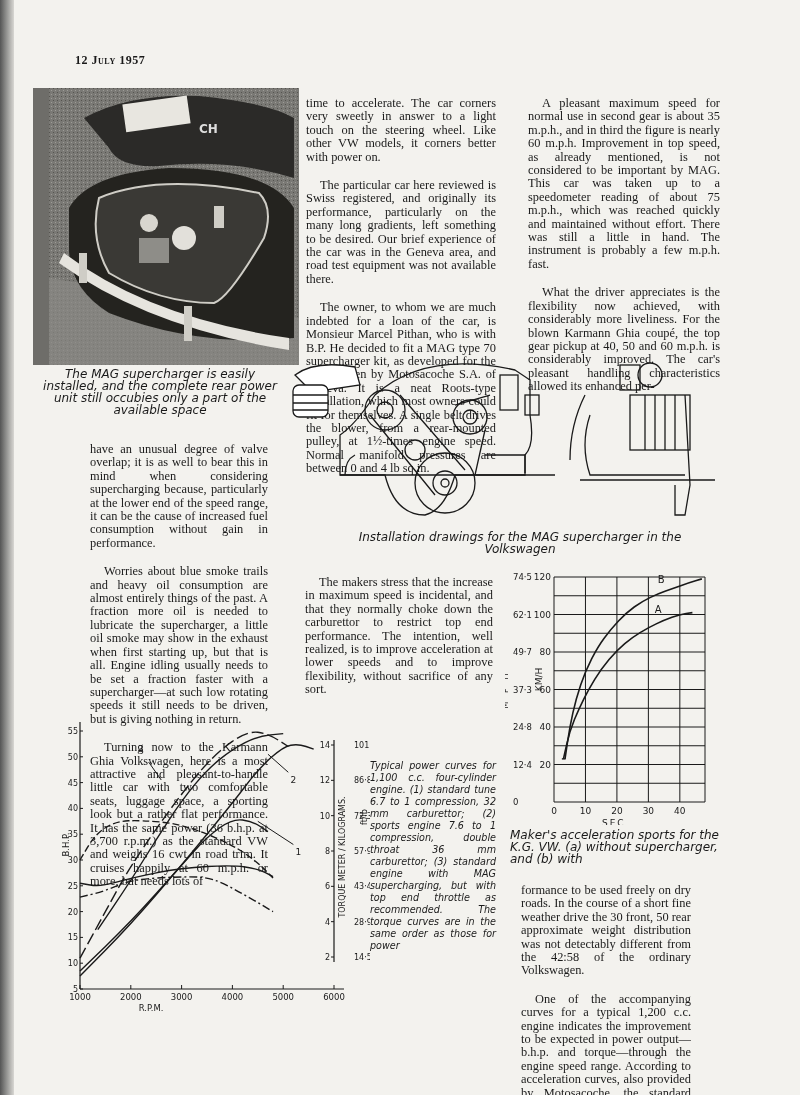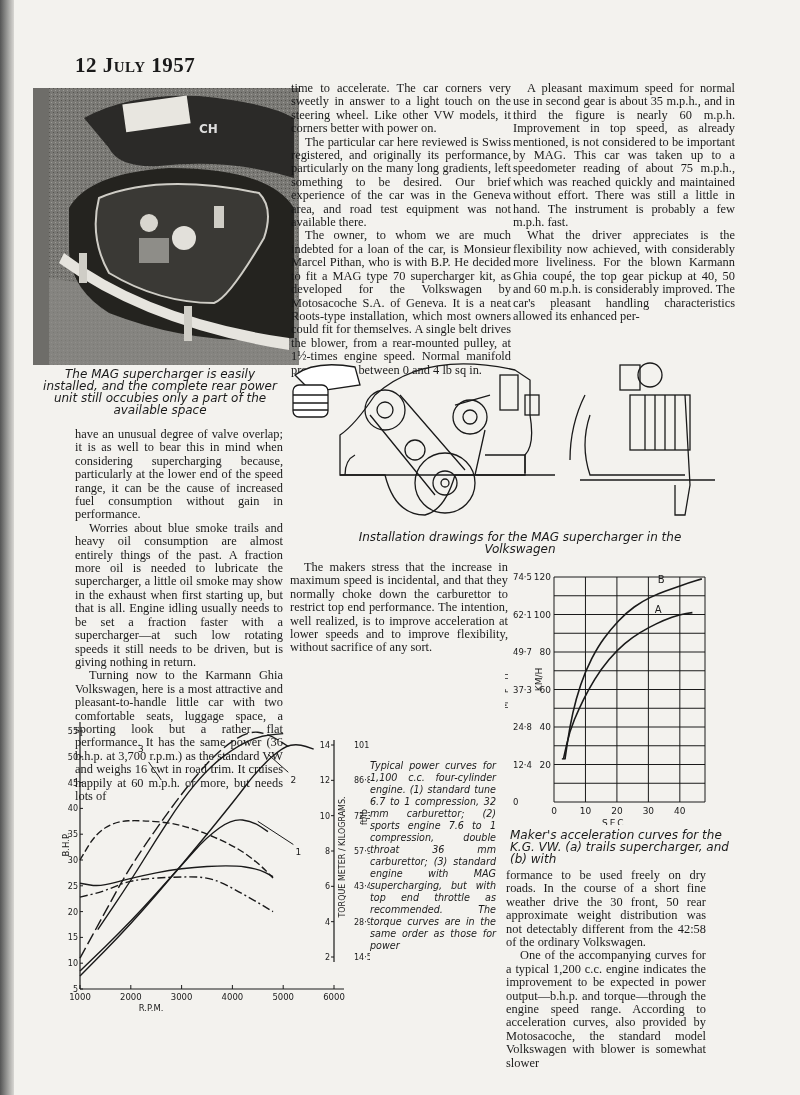--- a/index.html
+++ b/index.html
@@ -1,21 +1,21 @@
 <!DOCTYPE html>
 <html><head>
 <meta charset="utf-8">
 <style>
   html,body{margin:0;padding:0;}
   body{width:800px;height:1095px;position:relative;overflow:hidden;background:#f3f2ee;font-family:"Liberation Serif","DejaVu Serif",serif;color:#1a1a1a;}
   .gutter{position:absolute;left:0;top:0;width:14px;height:1095px;background:linear-gradient(to right,#555 0,#8a8a88 40%,#d8d7d3 100%);}
-  .header{position:absolute;left:75px;top:53px;font-size:21px;letter-spacing:0.5px;font-weight:bold;}
+  .header{position:absolute;left:75px;top:53px;font-size:12px;letter-spacing:0.5px;font-weight:bold;}
   .header .sc{font-variant:small-caps;}
   .col{position:absolute;font-size:12.4px;line-height:13.4px;text-align:justify;hyphens:manual;}
-  .col p{margin:0;text-indent:14px;}
+  .col p{margin:15px;text-indent:14px;}
   .col p.noind{text-indent:0;}
   .caption{position:absolute;font-family:"DejaVu Sans","Liberation Sans",sans-serif;font-style:italic;font-size:12px;line-height:12px;text-align:center;color:#1a1a1a;}
   .photo{position:absolute;left:33px;top:88px;width:250px;height:277px;background:#6e6d69;overflow:hidden;padding-left:16px;}
   .drawings{position:absolute;left:285px;top:355px;width:470px;height:170px;}
   svg text{font-family:"DejaVu Sans","Liberation Sans",sans-serif;}
 </style>
 </head>
 <body>
 
 <div class="gutter"></div>
@@ -158,21 +158,21 @@
     <text x="8" y="20" font-size="8.5" text-anchor="start" fill="#1a1a1a">74·5</text>
     <text x="108.77083333333333" y="266" font-size="9" text-anchor="middle" fill="#1a1a1a" letter-spacing="2">SEC</text>
     <text x="0" y="0" font-size="9" text-anchor="middle" fill="#1a1a1a" transform="translate(37 119.5) rotate(-90)">KM/H</text>
     <text x="0" y="0" font-size="8" text-anchor="middle" fill="#1a1a1a" letter-spacing="3" transform="translate(3 129.5) rotate(-90)">M P H</text>
     <path d="M58.4375 198.875 Q58.4375 198.875 61.583333333333336 184.8125 Q64.72916666666667 170.75 69.44791666666666 159.5 Q74.16666666666666 148.25 78.88541666666666 138.875 Q83.60416666666666 129.5 89.89583333333333 119.1875 Q96.1875 108.875 104.05208333333334 99.5 Q111.91666666666667 90.125 119.78125 83.5625 Q127.64583333333334 77 135.51041666666669 72.3125 Q143.375 67.625 151.23958333333331 63.875 Q159.10416666666666 60.125 166.96875 57.3125 Q174.83333333333334 54.5 181.125 53.5625 L187.41666666666666 52.625" fill="none" stroke="#1a1a1a" stroke-width="1.6"></path>
     <text x="149.66666666666666" y="52.625" font-size="10" fill="#1a1a1a">A</text>
     <path d="M60.01041666666667 198.875 Q60.01041666666667 198.875 62.36979166666667 182.9375 Q64.72916666666667 167 67.875 152.9375 Q71.02083333333334 138.875 75.73958333333334 124.8125 Q80.45833333333334 110.75 86.75 98.5625 Q93.04166666666667 86.375 99.33333333333334 77.9375 Q105.625 69.5 113.48958333333334 61.0625 Q121.35416666666667 52.625 129.21875 47 Q137.08333333333334 41.375 144.94791666666669 37.625 Q152.8125 33.875 160.67708333333331 31.0625 Q168.54166666666666 28.25 176.40625 25.4375 Q184.27083333333334 22.625 190.5625 20.75 L196.85416666666666 18.875" fill="none" stroke="#1a1a1a" stroke-width="1.6"></path>
     <text x="152.8125" y="22.625" font-size="10" fill="#1a1a1a">B</text>
     <line x1="56.864583333333336" y1="198.875" x2="60.639583333333334" y2="198.875" stroke="#1a1a1a" stroke-width="1.4"></line>
   </svg>
-<div class="caption" style="left:510px;top:829px;width:230px;text-align:left;">Maker's acceleration curves for the K.G. VW. (a) trails supercharger, and (b) with</div>
+<div class="caption" style="left:510px;top:829px;width:230px;text-align:left;">Maker's acceleration sports for the K.G. VW. (a) without supercharger, and (b) with</div>
 
 <div class="col" style="left:506px;top:869px;width:200px;">
   <p class="noind">formance to be used freely on dry roads. In the course of a short fine weather drive the 30 front, 50 rear approximate weight distribution was not detectably different from the 42:58 of the ordinary Volkswagen.</p>
   <p>One of the accompanying curves for a typical 1,200 c.c. engine indicates the improvement to be expected in power output—b.h.p. and torque—through the engine speed range. According to acceleration curves, also provided by Motosacoche, the standard model Volkswagen with blower is somewhat slower</p>
 </div>
 
 <svg id="power-chart" style="position:absolute;left:40px;top:722px;" width="330" height="300">
     <line x1="40" x2="40" y1="0" y2="267" stroke="#1a1a1a" stroke-width="1.2"></line>
     <line x1="40" x2="304" y1="267" y2="267" stroke="#1a1a1a" stroke-width="1.2"></line>
     <line x1="294" x2="294" y1="18" y2="240" stroke="#1a1a1a" stroke-width="1.2"></line>

